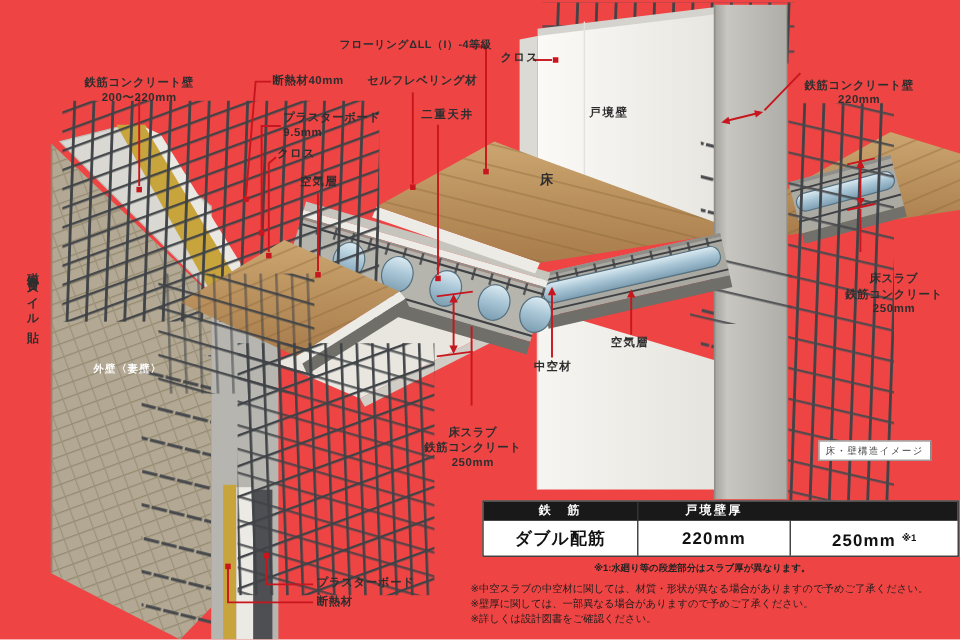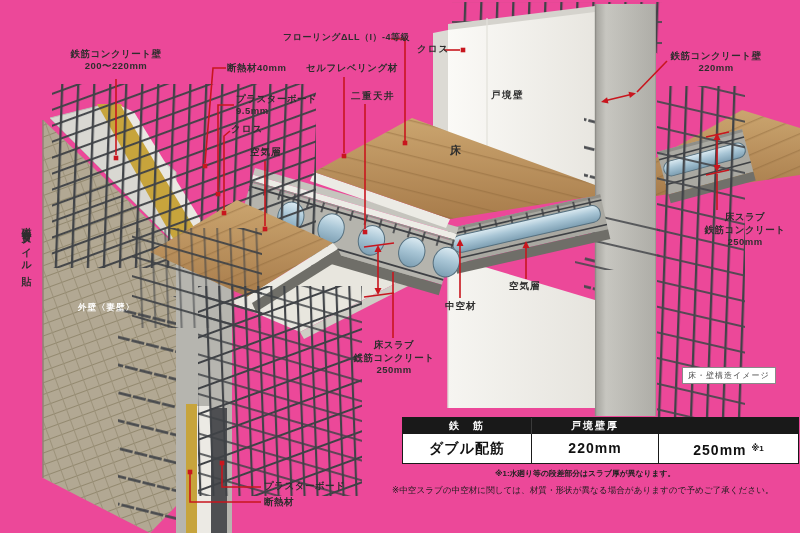--- a/index.html
+++ b/index.html
@@ -1,20 +1,20 @@
 <!DOCTYPE html>
 <html><head>
 <meta charset="utf-8">
 <style>
   html,body{margin:0;padding:0;background:#fff;}
   body{font-family:"Liberation Sans","DejaVu Sans",sans-serif;}
-  #stage{position:relative;width:800px;height:533px;background:#ec4899;overflow:hidden;}
+  #stage{position:relative;width:800px;height:533px;background:#ef4444;overflow:hidden;}
   #art{position:absolute;left:0;top:0;}
   .lbl{position:absolute;font-weight:bold;color:#2e2e2e;font-size:9.5px;letter-spacing:.5px;white-space:nowrap;line-height:12px;}
-  .lbl.center{text-align:center;}
+  .lbl.center{text-align:center;margin-top:16px;}
   .lbl.small{font-size:9px;}
   .lbl.vert{writing-mode:vertical-rl;letter-spacing:2.5px;font-size:10px;}
   .lbl.white{color:#fff;font-size:8.5px;letter-spacing:1px;font-weight:bold;}
   .caption-box{position:absolute;border:1px solid #8a8a8a;background:#fff;color:#4a4a4a;
     font-family:"Liberation Serif","DejaVu Serif",serif;font-size:8px;letter-spacing:1px;
     padding:2px 5px;white-space:nowrap;}
   
   .spec{position:absolute;left:402px;top:417px;width:395px;border:1px solid #1a1a1a;background:#fff;}
   .spec .hrow{display:flex;background:#191919;}
   .spec .drow{display:flex;}
@@ -310,15 +310,17 @@
       <div class="c c1">ダブル配筋</div>
       <div class="c c2">220mm</div>
       <div class="c c3"><span>250mm</span>&nbsp;<span class="supmark">※1</span></div>
     </div>
   </div>
 
   <div class="note1">※1:水廻り等の段差部分はスラブ厚が異なります。</div>
 
   <div class="notes">
     <div>※中空スラブの中空材に関しては、材質・形状が異なる場合がありますので予めご了承ください。</div>
+    <div>※壁厚に関しては、一部異なる場合がありますので予めご了承ください。</div>
+    <div>※詳しくは設計図書をご確認ください。</div>
   </div>
 
 </div>
 
 </body></html>

